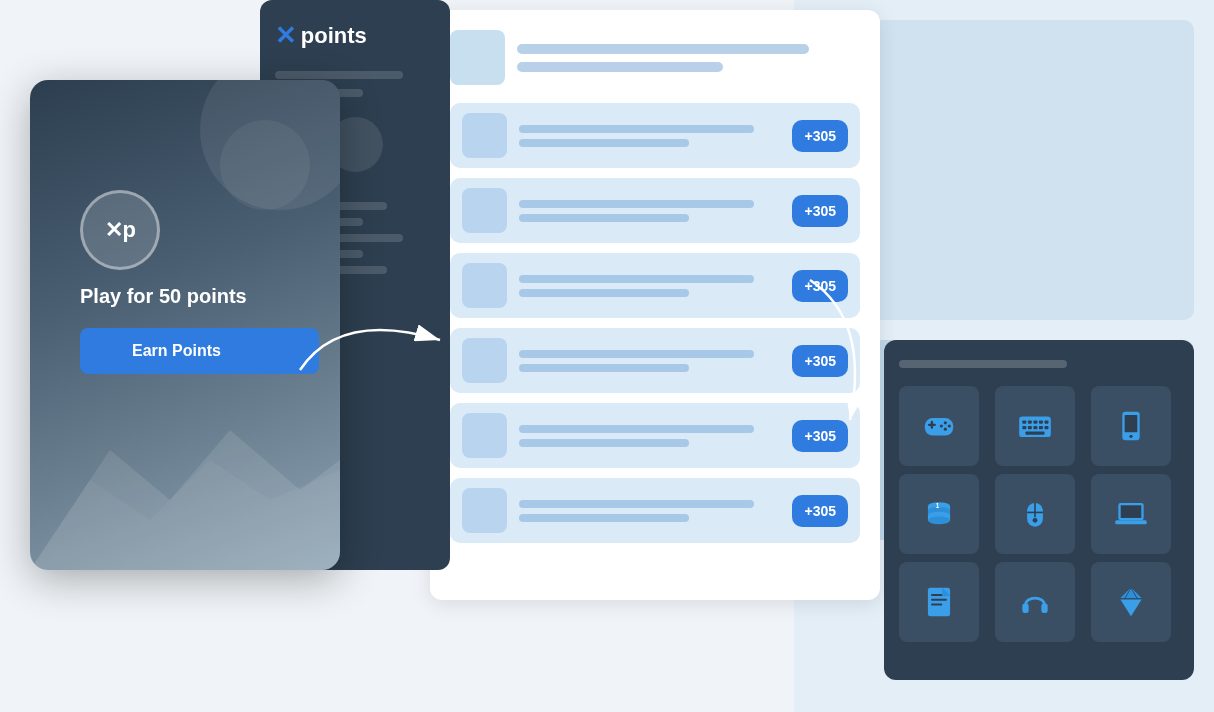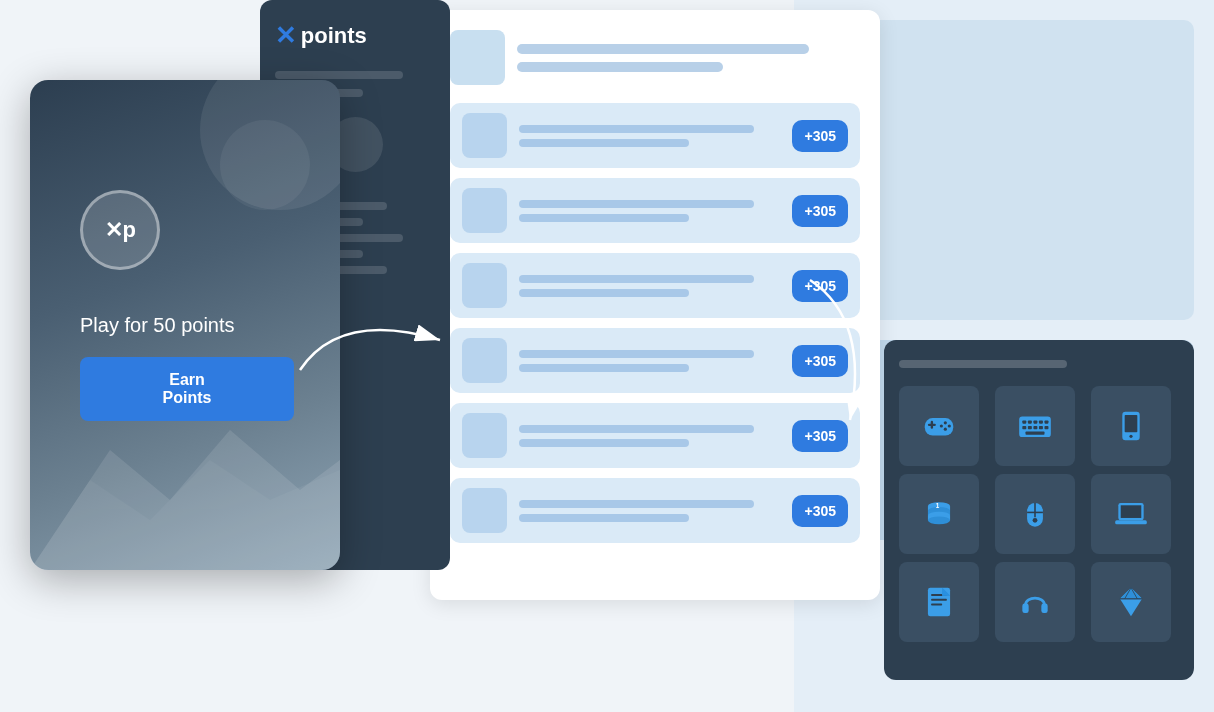--- a/index.html
+++ b/index.html
@@ -95,38 +95,38 @@
     .xp-logo-text {
       color: white;
       font-size: 22px;
       font-weight: 700;
       letter-spacing: -1px;
     }
 
     .phone-title {
       color: white;
       font-size: 20px;
-      font-weight: 400;
-      margin-top: 44px;
+      font-weight: 700;
+      margin-top: 15px;
       margin-left: 20px;
     }
 
     .earn-points-btn {
       background: #2f7be0;
       color: white;
       border: none;
       border-radius: 8px;
-      padding: 14px 68px;
+      padding: 14px 52px;
       font-size: 16px;
       font-weight: 600;
       cursor: pointer;
       margin-top: 20px;
       margin-left: 20px;
-      width: 214px;
-      text-align: center;
+      width: 239px;
+      text-align: left;
     }
 
     
     .dark-panel {
       position: absolute;
       left: 260px;
       top: 0;
       width: 190px;
       height: 570px;
       background: #2d3f50;

